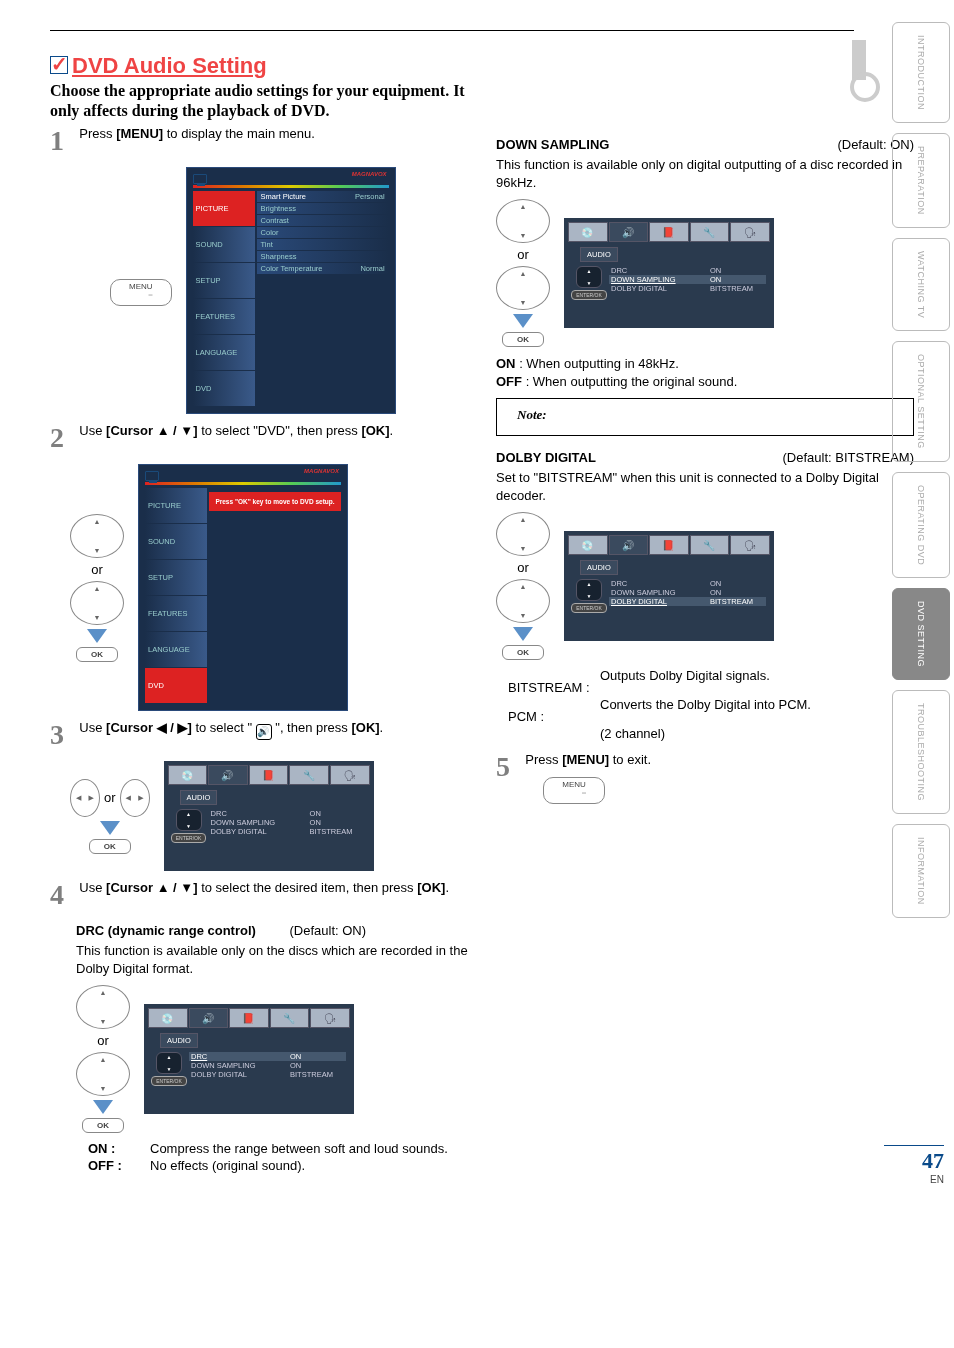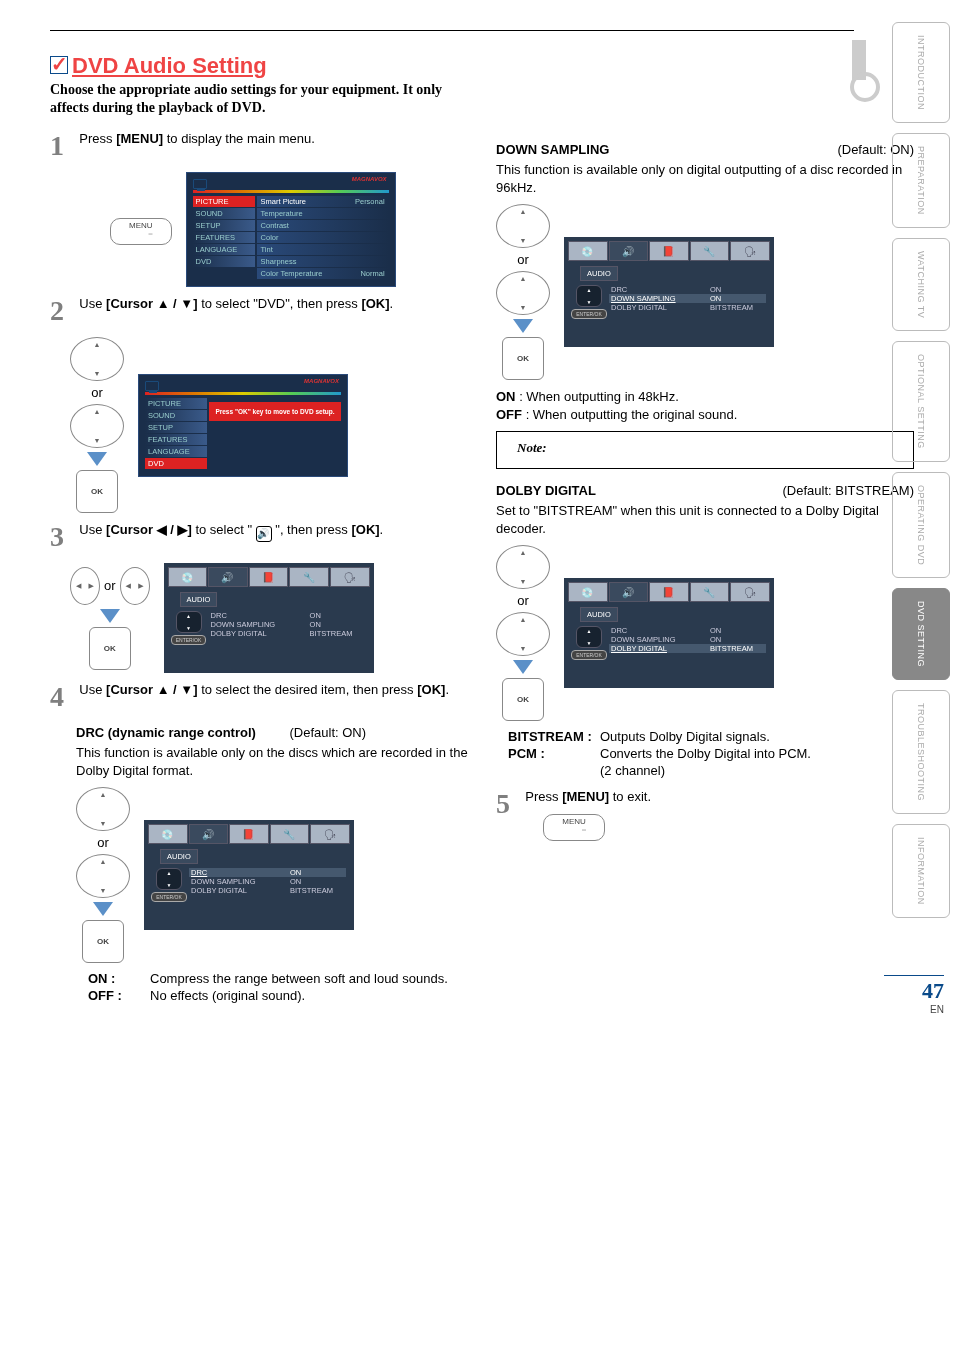--- a/index.html
+++ b/index.html
@@ -52,24 +52,24 @@
     border: 1.5px solid #0a4a8a;
     width: 18px; height: 18px;
     line-height: 15px;
     text-align: center;
     vertical-align: 2px;
   }
   h1.title .underline { text-decoration: underline; }
   .subtitle {
     font-family: Georgia, serif;
     font-weight: 700;
-    font-size: 14px;
+    font-size: 16px;
     line-height: 1.25;
     max-width: 420px;
-    margin-bottom: 14px;
+    margin-bottom: 4px;
   }
   .cols {
     display: flex;
     gap: 28px;
   }
   .col { flex: 1 1 0; min-width: 0; }
   .stepnum {
     font-family: Georgia, serif;
     font-size: 28px;
     font-weight: 700;
@@ -122,21 +122,21 @@
   .or-label { font-size: 13px; }
   .arrow-down-blue {
     width: 0; height: 0;
     border-left: 10px solid transparent;
     border-right: 10px solid transparent;
     border-top: 14px solid #5b90c8;
   }
   .ok-btn {
     border: 1.5px solid #888;
     border-radius: 6px;
-    padding: 16px 14px;
+    padding: 2px 14px;
     font-size: 8px;
     font-weight: 700;
     color: #444;
   }
   .enterok-btn {
     border: 1px solid #aaa;
     border-radius: 4px;
     font-size: 5px;
     padding: 1px 4px;
     color: #ccc;
@@ -158,21 +158,21 @@
   }
   .osd .gradebar {
     height: 3px; width: 100%;
     background: linear-gradient(90deg, #d22, #d70, #dc0, #5c5, #29c);
     margin-bottom: 3px;
   }
   .osd .collayout { display: flex; gap: 2px; }
   .osd .leftcol { width: 62px; }
   .osd .leftcol .row {
     background: linear-gradient(90deg, #1a2e4a, #3a5a8a);
-    padding: 1px 3px;
+    padding: 13px 3px;
     margin-bottom: 1px;
     color: #9cc;
   }
   .osd .leftcol .row.hl { background: #d22; color: #fff; }
   .osd .midcol { flex: 1; }
   .osd .midcol .row {
     display: flex; justify-content: space-between;
     background: linear-gradient(90deg, #2a4a7a, #1a2e4a);
     padding: 1px 4px;
     margin-bottom: 1px;
@@ -265,21 +265,21 @@
   .body-text { font-size: 13px; line-height: 1.35; }
   .imgpair {
     display: flex;
     align-items: center;
     gap: 14px;
     margin: 8px 0 8px 20px;
   }
 
   .dl-row { display: flex; font-size: 13px; margin: 2px 0 2px 12px; }
   .dl-row .k { font-weight: 700; width: 62px; }
-  .dl-row .bitcol { width: 92px; font-weight: 700;}
+  .dl-row .bitcol { width: 92px; font-weight: 400; margin-top: 12px;}
   .notebox {
     border: 1px solid #000;
     padding: 8px 12px;
     margin: 8px 0 14px 0;
     font-size: 12px;
   }
   .notebox .hd {
     font-style: italic;
     font-weight: 700;
     font-family: Georgia, serif;
@@ -400,21 +400,21 @@
                 <div class="row">FEATURES</div>
                 <div class="row">LANGUAGE</div>
                 <div class="row">DVD</div>
               </div>
             <div class="midcol" id="pm-right">
                 <div class="row hl">
                   <span>Smart Picture</span>
                   <span>Personal</span>
                 </div>
                 <div class="row">
-                  <span>Temperature</span>
+                  <span>Brightness</span>
                   <span></span>
                 </div>
                 <div class="row">
                   <span>Contrast</span>
                   <span></span>
                 </div>
                 <div class="row">
                   <span>Color</span>
                   <span></span>
                 </div>

